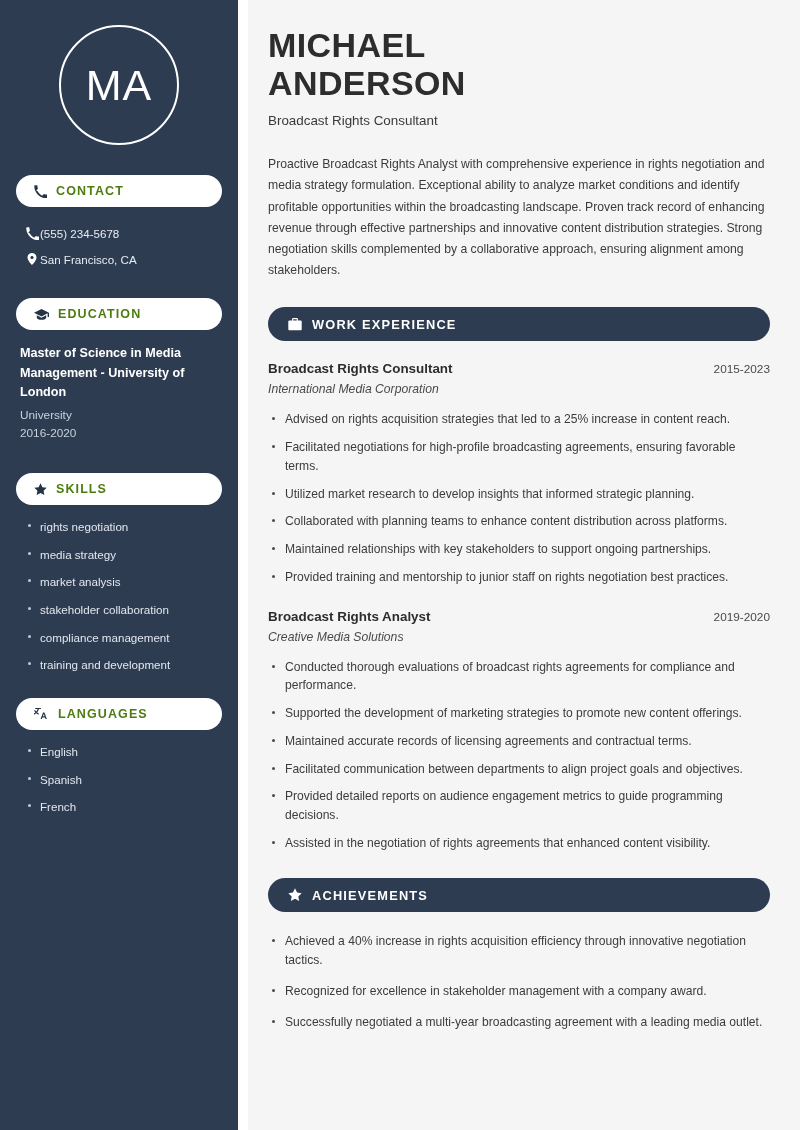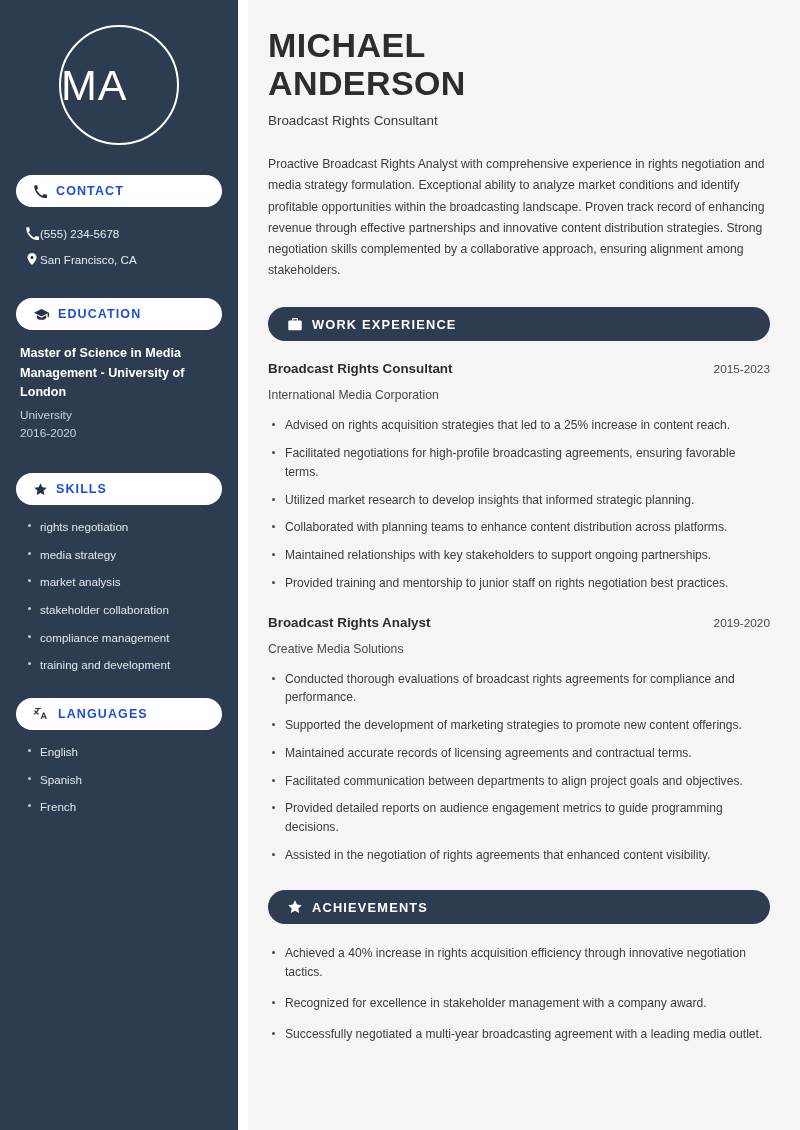--- a/index.html
+++ b/index.html
@@ -25,21 +25,21 @@
     color: #ffffff;
   }
   .avatar-wrap {
     display: flex; justify-content: center;
     margin-top: 25px; margin-bottom: 30px;
   }
   .avatar {
     width: 120px; height: 120px;
     border-radius: 50%;
     border: 2px solid #ffffff;
-    display: flex; align-items: center; justify-content: flex-start;
+    display: flex; align-items: center; justify-content: center;
     font-size: 43px;
     font-weight: 400;
     letter-spacing: 1px;
     color: #ffffff;
   }
 
   .pill {
     background: #ffffff;
     color: #2e3c52;
     border-radius: 20px;
@@ -48,21 +48,21 @@
     align-items: center;
     gap: 9px;
     padding: 0 0 0 18px;
     margin-bottom: 14px;
   }
   .pill .pill-label {
     font-size: 12.5px;
     font-weight: bold;
     letter-spacing: 1.1px;
     text-transform: uppercase;
-    color: #1d4ed8;
+    color: #4d7c0f;
   }
   .pill svg { display: block; fill: #243447; }
 
   .contact-list { margin-bottom: 26px; }
   .contact-row {
     display: flex; align-items: center;
     padding: 6px 0 6px 8px;
     font-size: 11.6px;
     color: #e8ecf2;
   }
@@ -141,21 +141,21 @@
     text-transform: uppercase;
   }
   .section-bar svg { display:block; fill:#ffffff; }
 
   .job { margin-bottom: 22px; }
   .job-head {
     display: flex; justify-content: space-between; align-items: baseline;
   }
   .job-role { font-size: 13.4px; font-weight: bold; color: #2d2d2d; }
   .job-dates { font-size: 11.8px; color: #4a4a4a; }
-  .job-company { font-size: 12.2px; color: #4a4a4a; margin-top: 12px; }
+  .job-company { font-size: 12.2px; color: #4a4a4a; margin-top: 6px; font-style: italic; }
 
   .duties { list-style: none; padding: 0; margin-top: 14px; }
   .duties li {
     position: relative;
     font-size: 12.1px;
     line-height: 1.55;
     color: #3c3c3c;
     padding-left: 17px;
     margin-bottom: 9px;
   }

